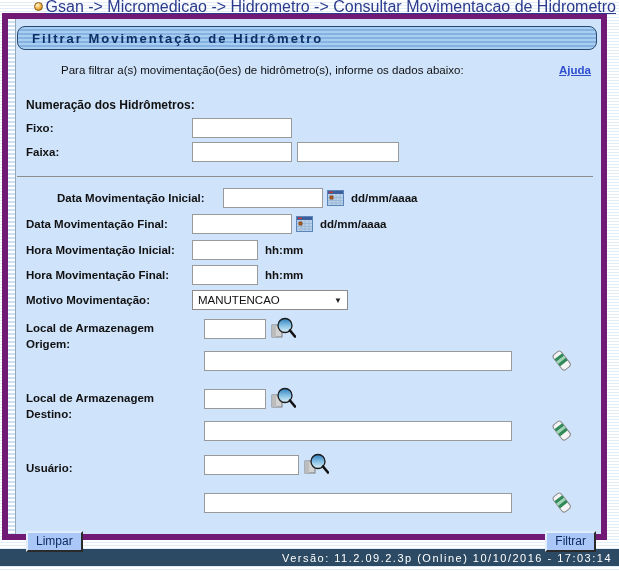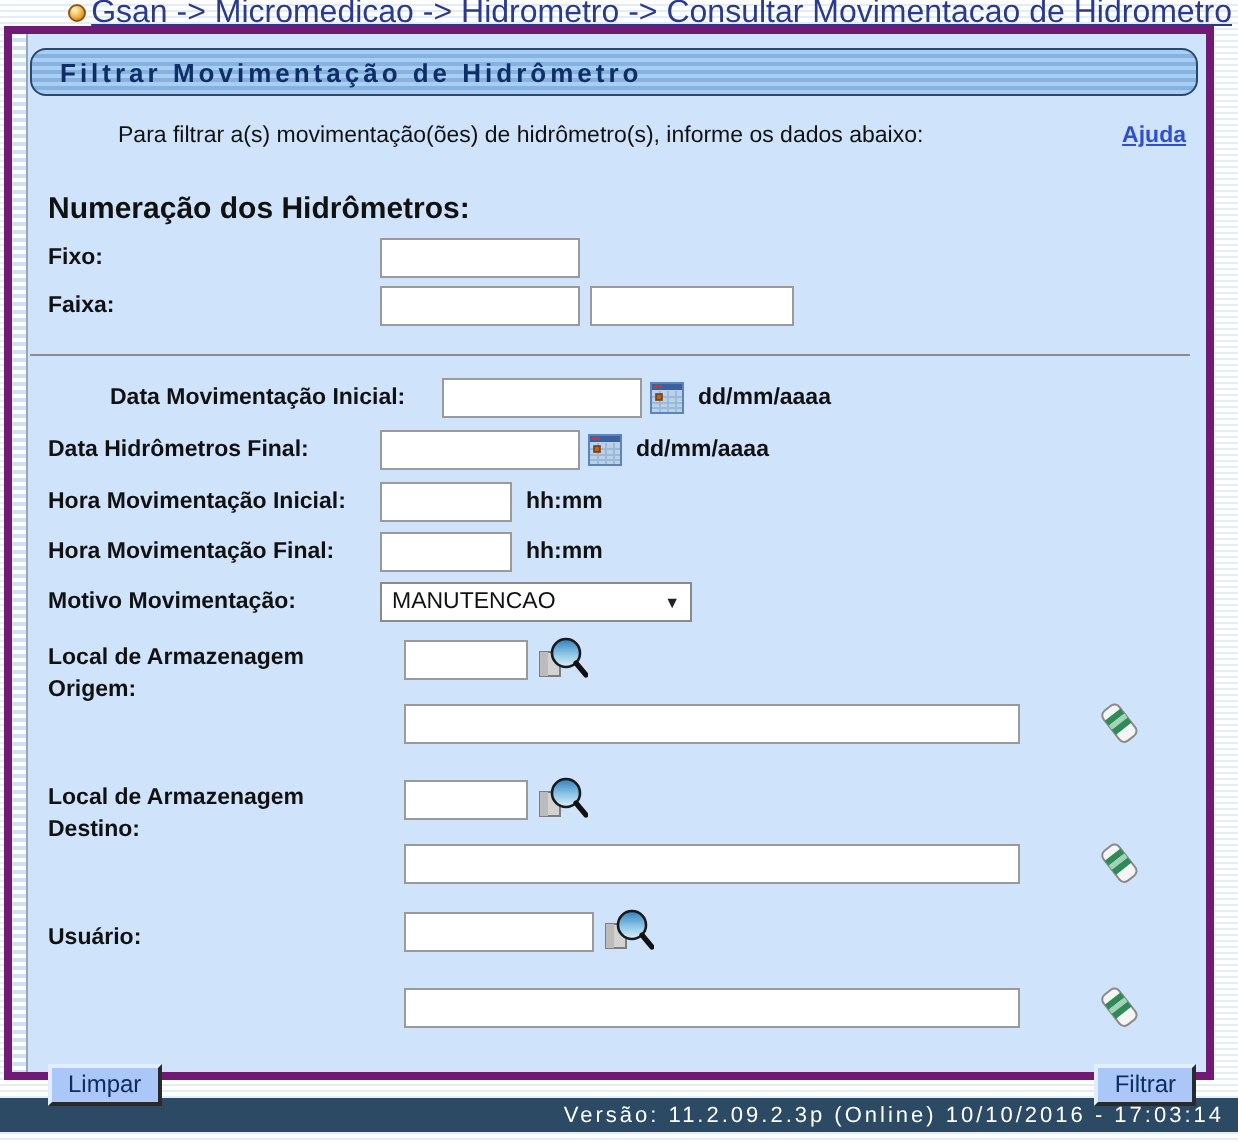--- a/index.html
+++ b/index.html
@@ -10,35 +10,35 @@
     background: repeating-linear-gradient(180deg,#ffffff 0 2px,#e3edf8 2px 3px);
   }
   
   .crumb-bar { height:13px; display:flex; align-items:center; justify-content:flex-end; padding-right:3px; }
   .crumb-ball { width:9px; height:9px; border-radius:50%; margin-right:3px;
     background: radial-gradient(circle at 35% 30%, #fff6c8, #f0b040 55%, #b06a10);
     border:1px solid #8a5c10; }
   .crumb-text { font-size:16px; color:#2b3a8c; text-decoration:underline; white-space:nowrap; }
 
   
-  .container { width:605px; margin-left:2px; height:527px; border:4px solid #701a75; display:flex; background:#cfe3fb; }
+  .container { width:605px; margin-left:2px; height:527px; border:6px solid #701a75; display:flex; background:#cfe3fb; }
   .side-stripe { width:8px; border-right:1px solid #93a8b8;
     background: repeating-linear-gradient(180deg,#ffffff 0 2px,#cfe0f2 2px 4px); }
   .content { flex:1; padding:0 4px 0 1px; position:relative; }
 
   .titlebar { margin-top:7px; height:24px; border:1px solid #27496e; border-radius:8px;
     background: repeating-linear-gradient(180deg,#aacdf2 0 2px,#86b2e2 2px 4px);
     display:flex; align-items:center; padding-left:14px; }
   .titlebar span { font-size:13px; font-weight:bold; letter-spacing:2px; color:#0d2f66; }
 
   .intro-row { margin-top:14px; display:flex; justify-content:space-between; align-items:center; padding:0 6px 0 9px;margin-left:35px; }
   .intro-text { font-size:11.5px; color:#111; }
   .help-link { font-size:11.5px; font-weight:bold; color:#2e4fd0; text-decoration:underline; cursor:pointer; }
 
-  .section-title { margin-top:22px; padding-left:9px; font-size:15px; font-weight:bold; color:#111; }
+  .section-title { margin-top:22px; padding-left:9px; font-size:12px; font-weight:bold; color:#111; }
 
   .frow { display:flex; align-items:center; padding-left:9px; }
   .flabel { width:166px; font-size:11.5px; font-weight:bold; color:#111; }
   .flabel2 { width:178px; font-size:11.5px; font-weight:bold; color:#111; line-height:16px; align-self:flex-start; padding-top:4px; }
 
   input[type=text] { border:1px solid #9a9a9a; background:#fff; height:20px; font-size:11.5px;
     font-family:"Liberation Sans", sans-serif; padding:0 3px; }
   .inp-100 { width:100px; }
   .inp-102 { width:102px; margin-left:5px; }
   .inp-66  { width:66px; }
@@ -132,21 +132,21 @@
           <rect x="1" y="1" width="15" height="3" fill="#3c5f9e"></rect>
           <rect x="2" y="1.5" width="4" height="1.5" fill="#c03a3a"></rect>
           <path d="M5 4.5 V15 M9 4.5 V15 M13 4.5 V15 M1 7.5 H16 M1 10.5 H16 M1 13 H16" stroke="#9db9d8" stroke-width="1" fill="none"></path>
           <rect x="3" y="6" width="3" height="3" fill="#b5651d" stroke="#7a3b10" stroke-width="0.8"></rect>
         </svg>
       </span>
       <span class="fmt">dd/mm/aaaa</span>
     </div>
 
     <div class="frow row-mt6">
-      <span class="flabel">Data Hidrômetros Final:</span>
+      <span class="flabel">Data Movimentação Final:</span>
       <input type="text" class="inp-100" value="" style="">
       <span class="icon-btn cal-btn">
         <svg width="17" height="16" viewBox="0 0 17 16">
           <rect x="0.5" y="0.5" width="16" height="15" fill="#b9d2ea" stroke="#5b84b8"></rect>
           <rect x="1" y="1" width="15" height="3" fill="#3c5f9e"></rect>
           <rect x="2" y="1.5" width="4" height="1.5" fill="#c03a3a"></rect>
           <path d="M5 4.5 V15 M9 4.5 V15 M13 4.5 V15 M1 7.5 H16 M1 10.5 H16 M1 13 H16" stroke="#9db9d8" stroke-width="1" fill="none"></path>
           <rect x="3" y="6" width="3" height="3" fill="#b5651d" stroke="#7a3b10" stroke-width="0.8"></rect>
         </svg>
       </span>

